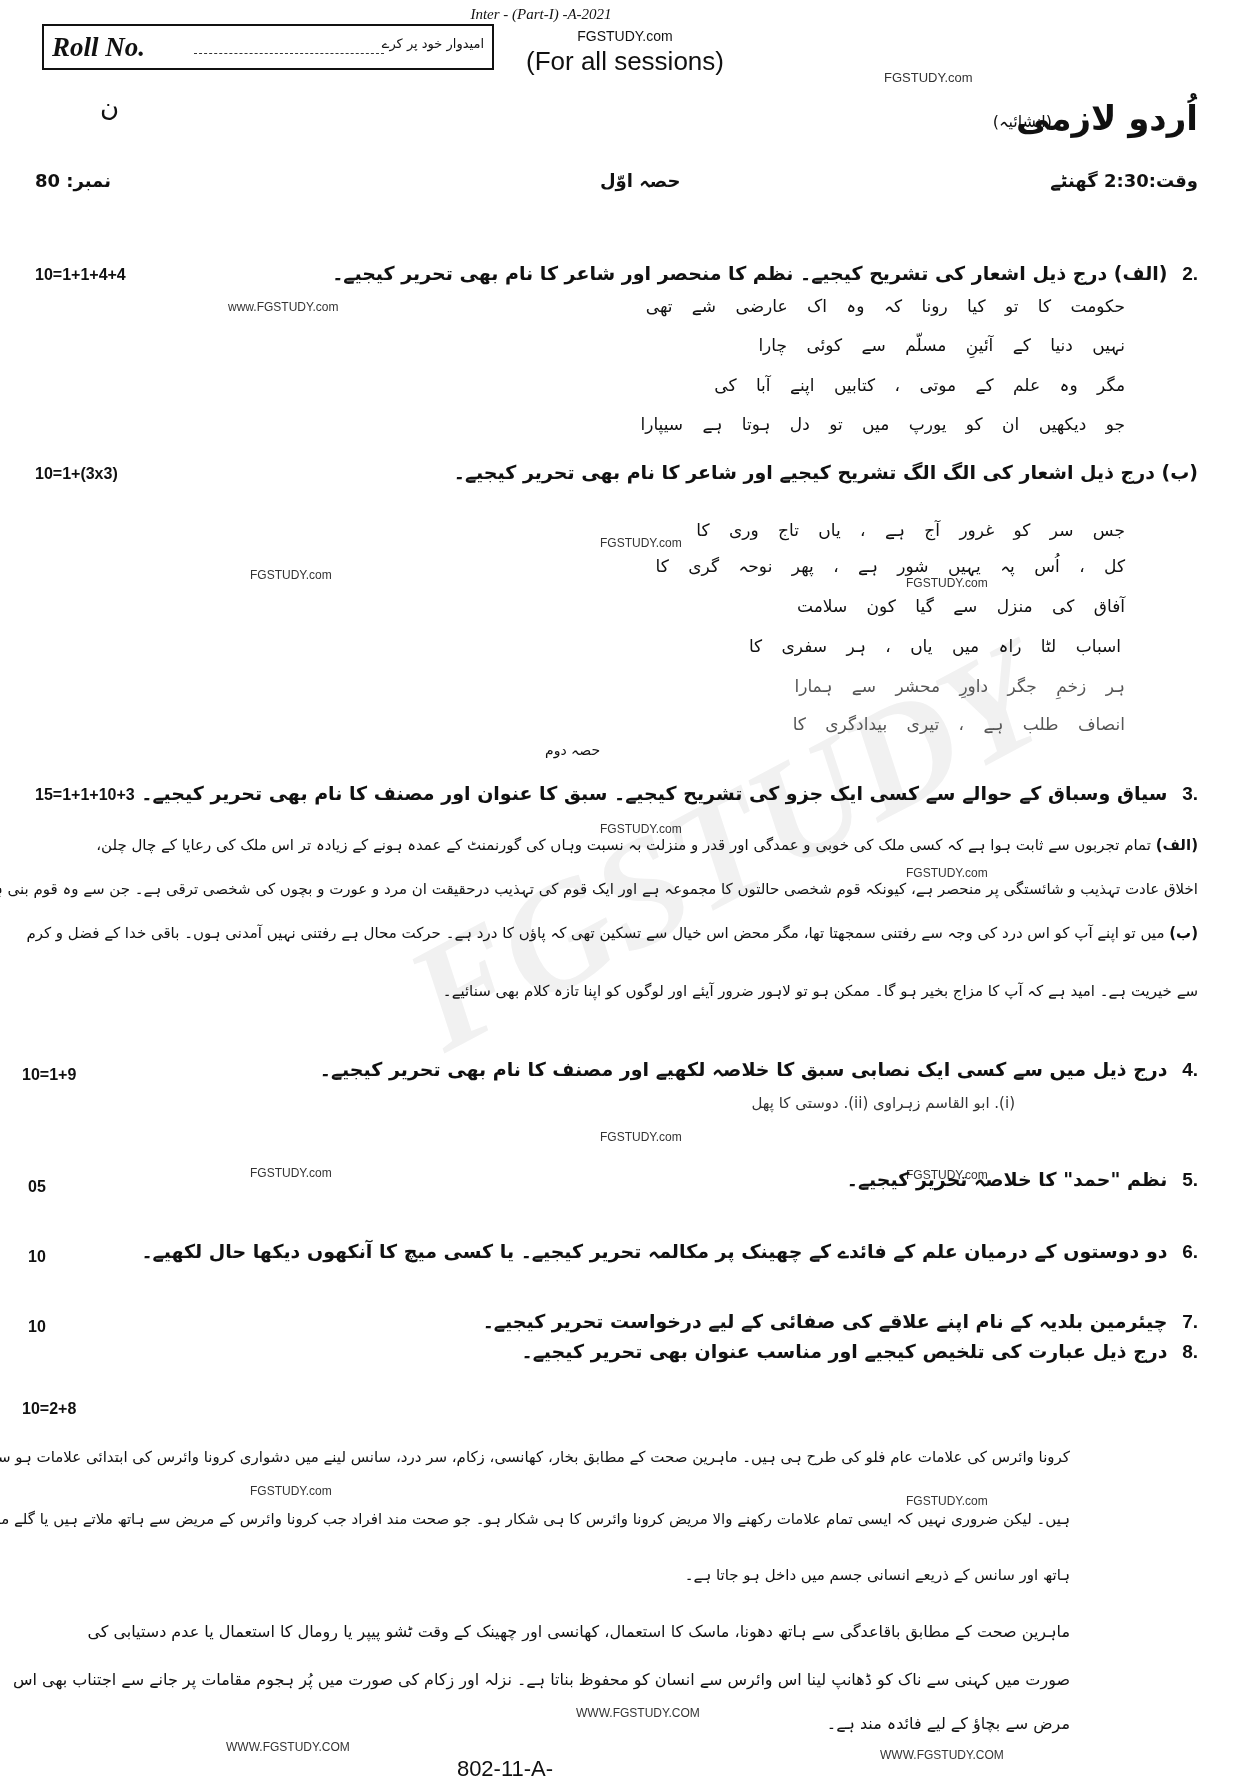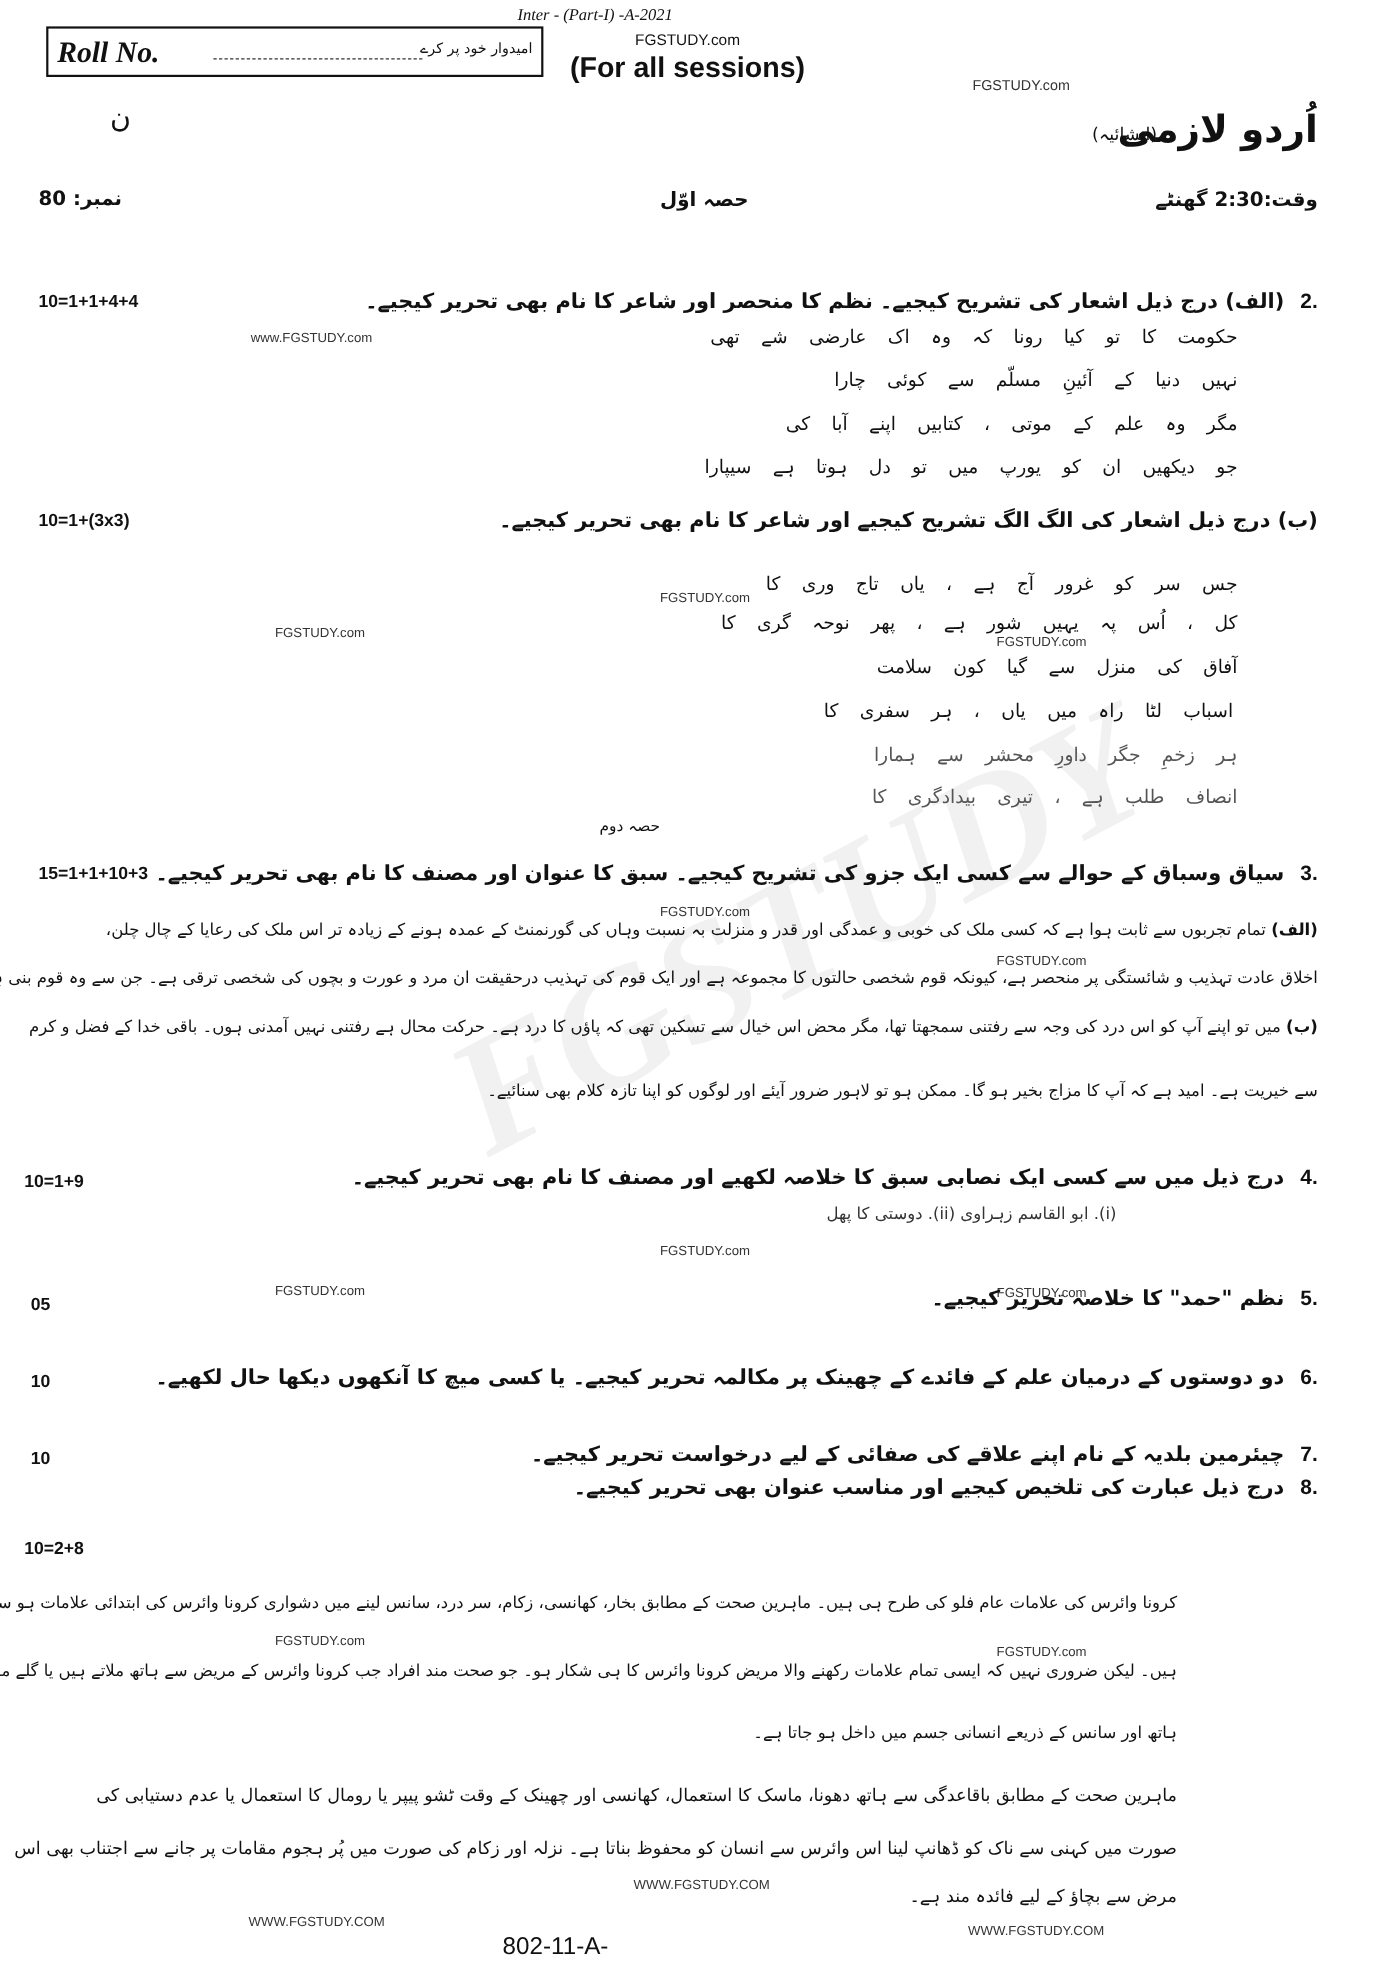--- a/index.html
+++ b/index.html
@@ -9,21 +9,21 @@
   .urdu { direction: rtl; font-family: "DejaVu Sans", sans-serif; color: #111; white-space: nowrap; }
   .urdu-bold { font-weight: bold; }
   .marks { position: absolute; font-family: "Liberation Sans", sans-serif; font-weight: bold; font-size: 16px; color: #111; }
   .qnum { font-family: "Liberation Sans", sans-serif; font-weight: bold; font-size: 19px; direction: ltr; unicode-bidi: isolate; margin-left: 8px; }
   .roll-box { position: absolute; left: 42px; top: 24px; width: 452px; height: 46px; border: 2px solid #111; }
   .roll-label { position: absolute; left: 8px; top: 6px; font-family: "Liberation Serif", serif; font-style: italic; font-weight: bold; font-size: 27px; }
   .roll-dash { position: absolute; left: 150px; top: 27px; width: 190px; border-bottom: 1px dashed #333; }
   .roll-urdu { position: absolute; right: 8px; top: 10px; font-size: 13px; }
   .header-code { position: absolute; left: 0; width: 1082px; top: 6px; text-align: center; font-family: "Liberation Serif", serif; font-style: italic; font-size: 15px; }
   .header-site { position: absolute; left: 0; width: 1250px; top: 28px; text-align: center; font-family: "Liberation Sans", sans-serif; font-size: 14px; }
-  .header-sessions { position: absolute; left: 0; width: 1250px; top: 46px; text-align: center; font-family: "Liberation Sans", sans-serif; font-weight: bold; font-size: 26px; }
+  .header-sessions { position: absolute; left: 0; width: 1250px; top: 46px; text-align: center; font-family: "Liberation Sans", sans-serif; font-weight: normal; font-size: 26px; }
   .title-main { position: absolute; right: 52px; top: 98px; font-size: 34px; font-weight: bold; }
   .title-sub { position: absolute; right: 198px; top: 112px; font-size: 16px; }
   .time { position: absolute; right: 52px; top: 170px; font-size: 18px; font-weight: bold; }
   .section1 { position: absolute; left: 600px; top: 170px; font-size: 18px; font-weight: bold; }
   .totalmarks { position: absolute; left: 35px; top: 170px; font-size: 18px; font-weight: bold; }
   .checkmark { position: absolute; left: 100px; top: 92px; font-size: 26px; }
   .qline { position: absolute; right: 52px; font-size: 19px; font-weight: bold; }
   .poem { position: absolute; font-size: 17px; word-spacing: 14px; }
   .prose { position: absolute; font-size: 15px; }
   .greyed { color: #555; }

